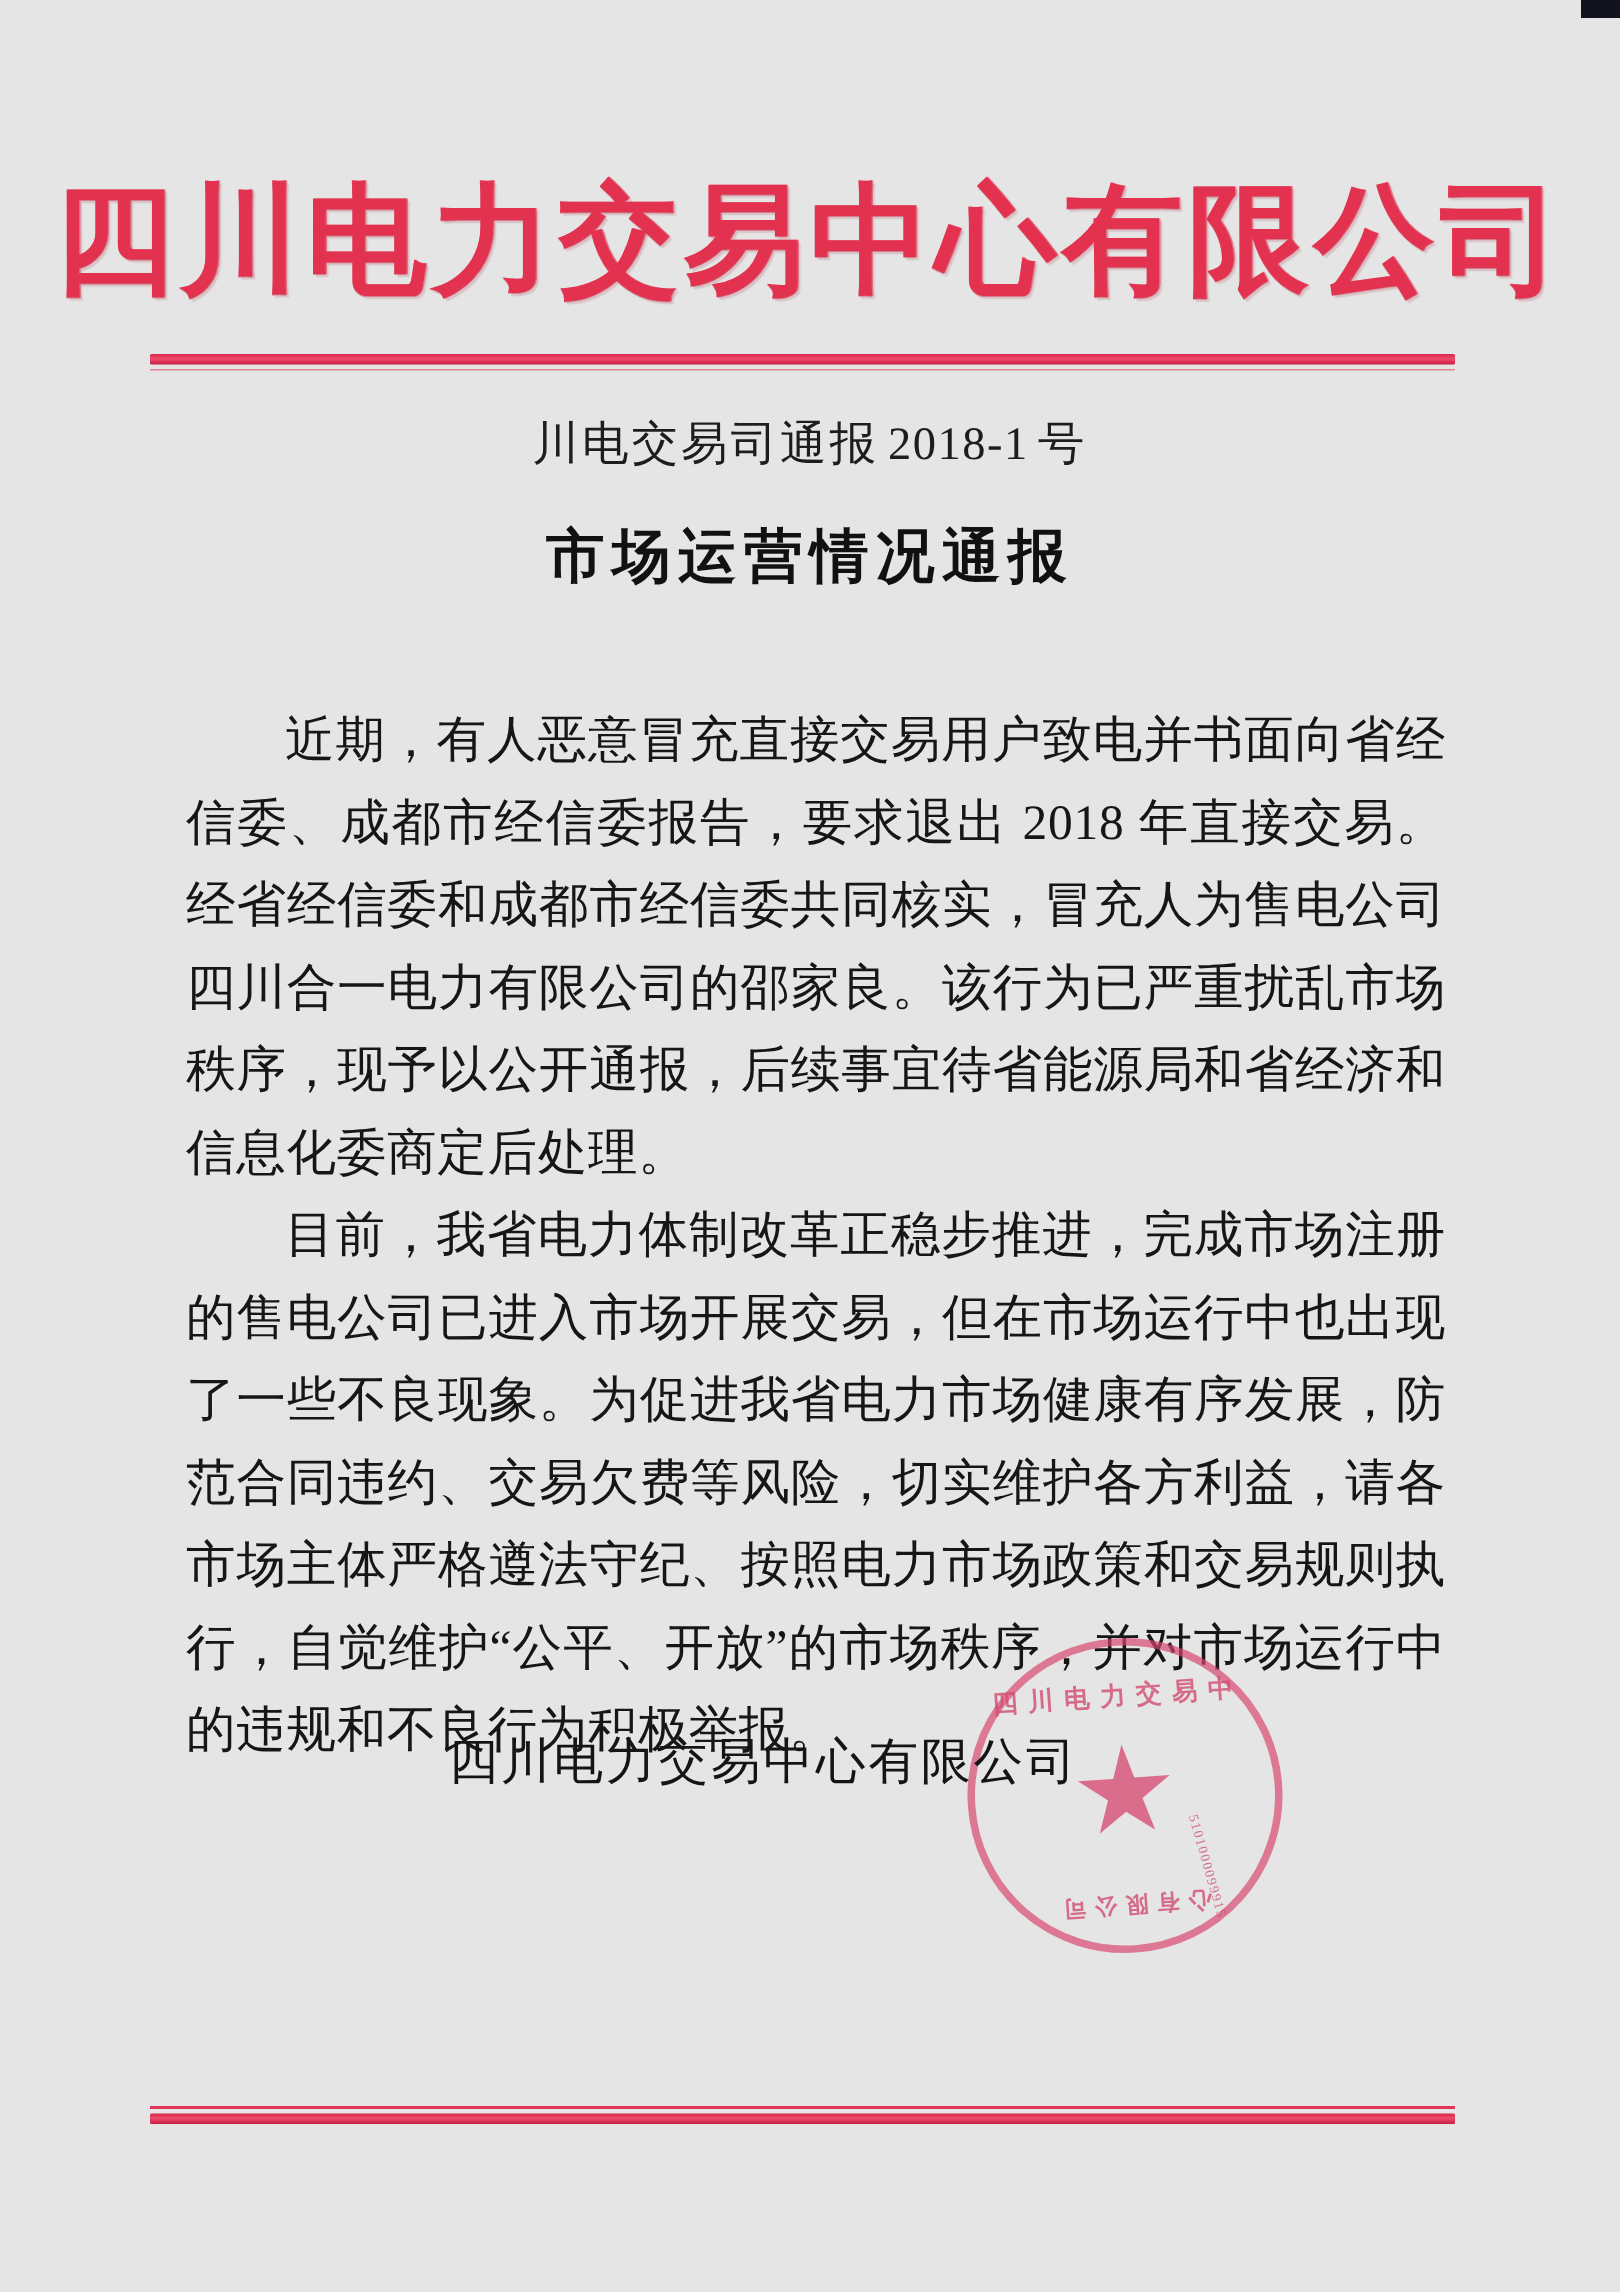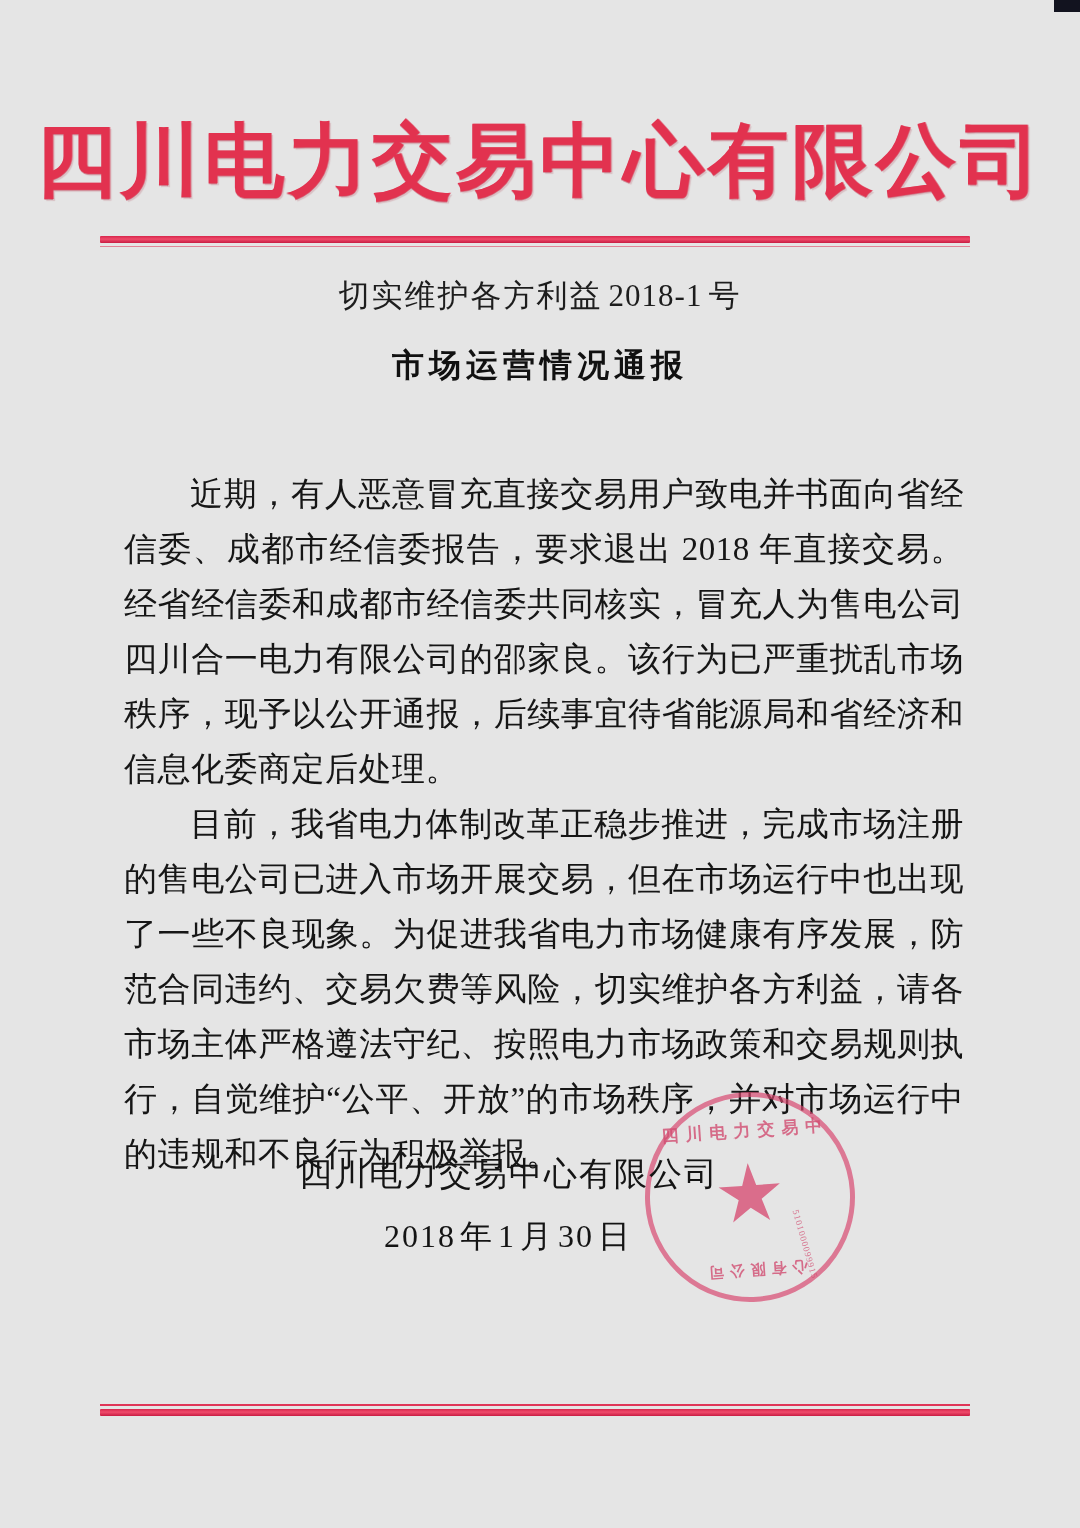--- a/index.html
+++ b/index.html
@@ -98,21 +98,21 @@
     padding: 0 6px;
   }
 
   
   .doc-title {
     position: absolute;
     top: 344px;
     left: 0;
     width: 1080px;
     text-align: center;
-    font-size: 32px;
+    font-size: 39px;
     font-weight: 700;
     letter-spacing: 5px;
     color: #111111;
     font-family: "Liberation Serif", "DejaVu Serif", serif;
   }
 
   
   .body-text {
     position: absolute;
     top: 467px;
@@ -222,42 +222,39 @@
   <div class="letterhead">
     <div class="letterhead-title">四川电力交易中心有限公司</div>
   </div>
 
   <div class="rule-wrap-top">
     <div class="rule-thick"></div>
     <div class="rule-hair"></div>
   </div>
 
   <div class="doc-number">
-    <span>切实维护各方利益</span><span class="num">2018-1</span><span>号</span>
+    <span>川电交易司通报</span><span class="num">2018-1</span><span>号</span>
   </div>
 
   <div class="doc-title">市场运营情况通报</div>
 
   <div class="body-text">
     <p>近期，有人恶意冒充直接交易用户致电并书面向省经信委、成都市经信委报告，要求退出 2018 年直接交易。经省经信委和成都市经信委共同核实，冒充人为售电公司四川合一电力有限公司的邵家良。该行为已严重扰乱市场秩序，现予以公开通报，后续事宜待省能源局和省经济和信息化委商定后处理。</p>
     <p>目前，我省电力体制改革正稳步推进，完成市场注册的售电公司已进入市场开展交易，但在市场运行中也出现了一些不良现象。为促进我省电力市场健康有序发展，防范合同违约、交易欠费等风险，切实维护各方利益，请各市场主体严格遵法守纪、按照电力市场政策和交易规则执行，自觉维护“公平、开放”的市场秩序，并对市场运行中的违规和不良行为积极举报。</p>
   </div>
 
   <div class="seal">
     <div class="seal-arc-top">四川电力交易中</div>
     <div class="seal-star"></div>
     <div class="seal-arc-bottom">心有限公司</div>
     <div class="seal-serial">5101000099915</div>
   </div>
 
   <div class="signature">
     <div class="sign-org">四川电力交易中心有限公司</div>
-    <div class="sign-date">
-      <span class="dn">2018</span><span>年</span><span class="dn">1</span><span>月</span><span class="dn">30</span><span>日</span>
-    </div>
   </div>
 
   <div class="rule-wrap-bottom">
     <div class="rule-thin"></div>
     <div class="rule-thick"></div>
   </div>
 
 </div>
 
 </body></html>

